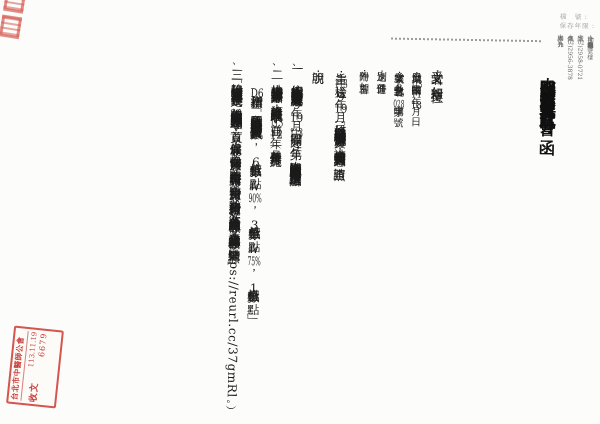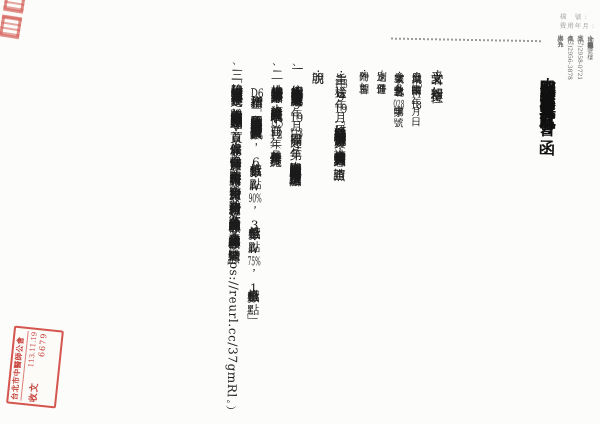--- a/index.html
+++ b/index.html
@@ -70,21 +70,21 @@
   }
 </style>
 </head>
 <body>
 
 <div class="page">
   <div class="skew">
 
     <div class="corner-labels">
       <div>檔　號：</div>
-      <div>費用年月：</div>
+      <div>保存年限：</div>
     </div>
 
     <div class="contact vcol">
       <p class="vtext">會址：新北市中和區板南路<span class="tcy">107</span>號<span class="tcy">3</span>樓</p>
       <p class="vtext">電話：(<span class="tcy">02</span>)2958-0721</p>
       <p class="vtext">傳真：(<span class="tcy">02</span>)2956-3878</p>
       <p class="vtext">聯絡人：孔力升</p>
     </div>
 
     <div class="letter-title vcol">中醫門診醫療服務審查執行會台北區分會　函</div>

